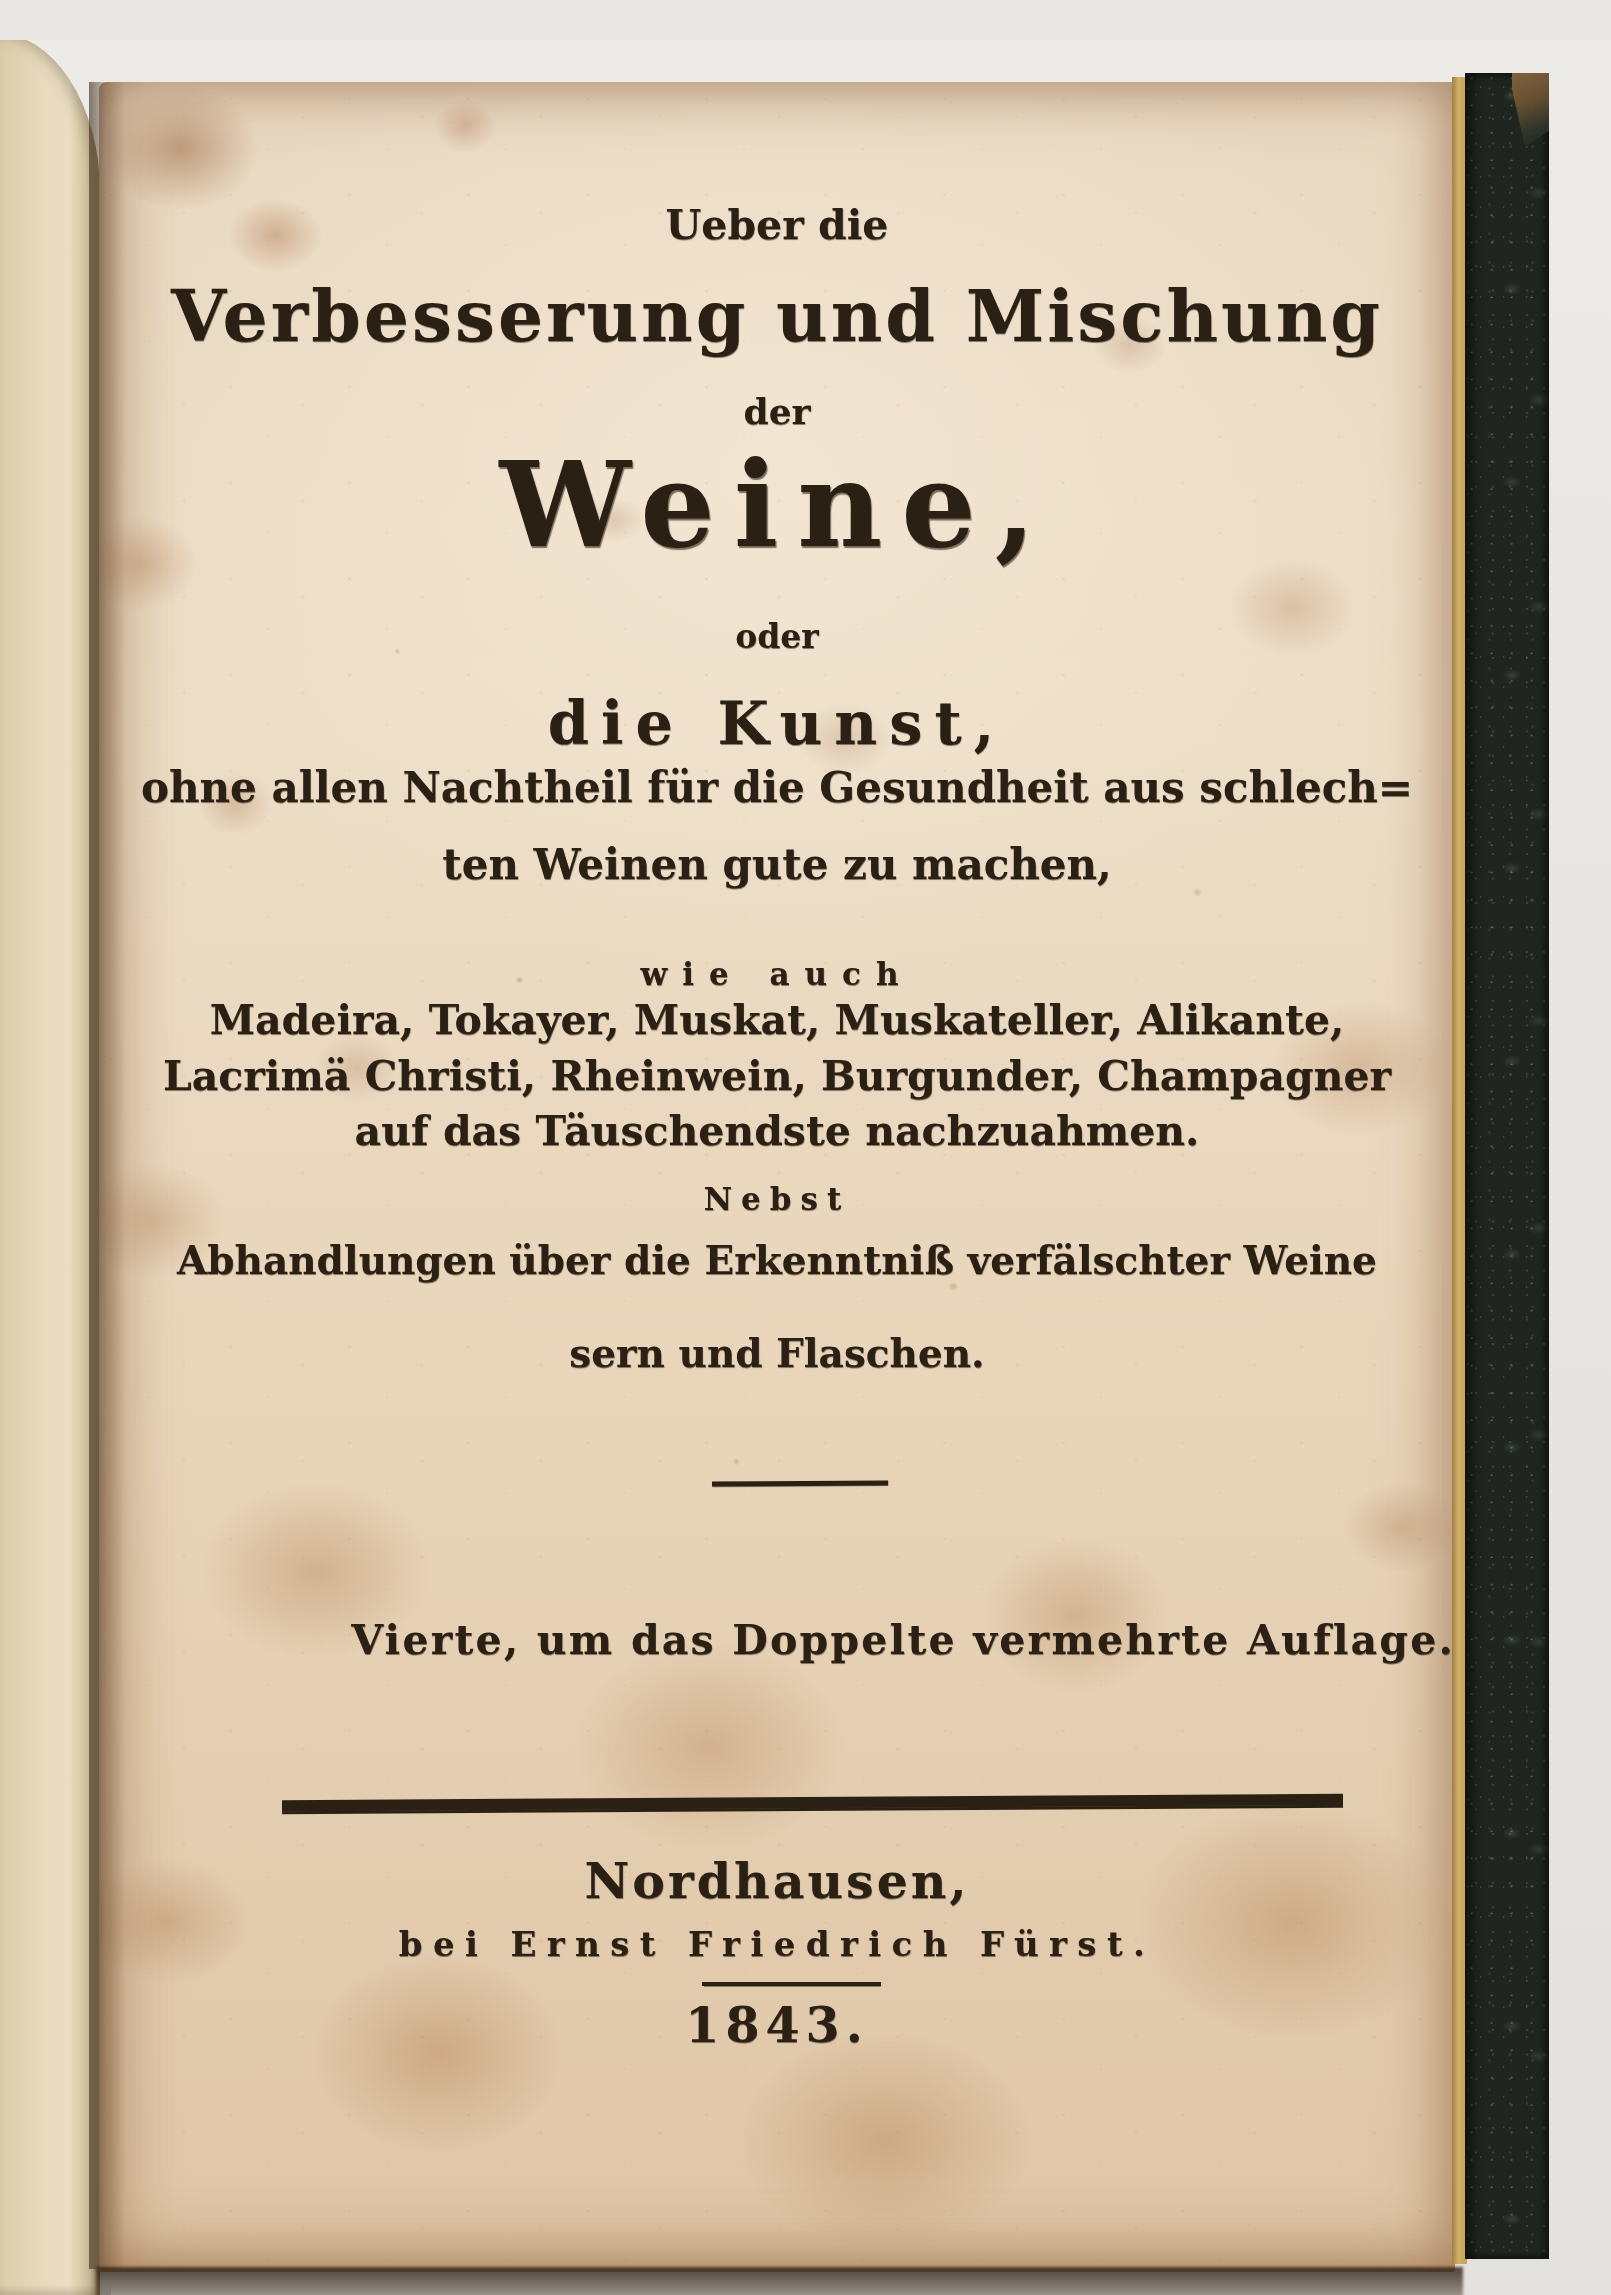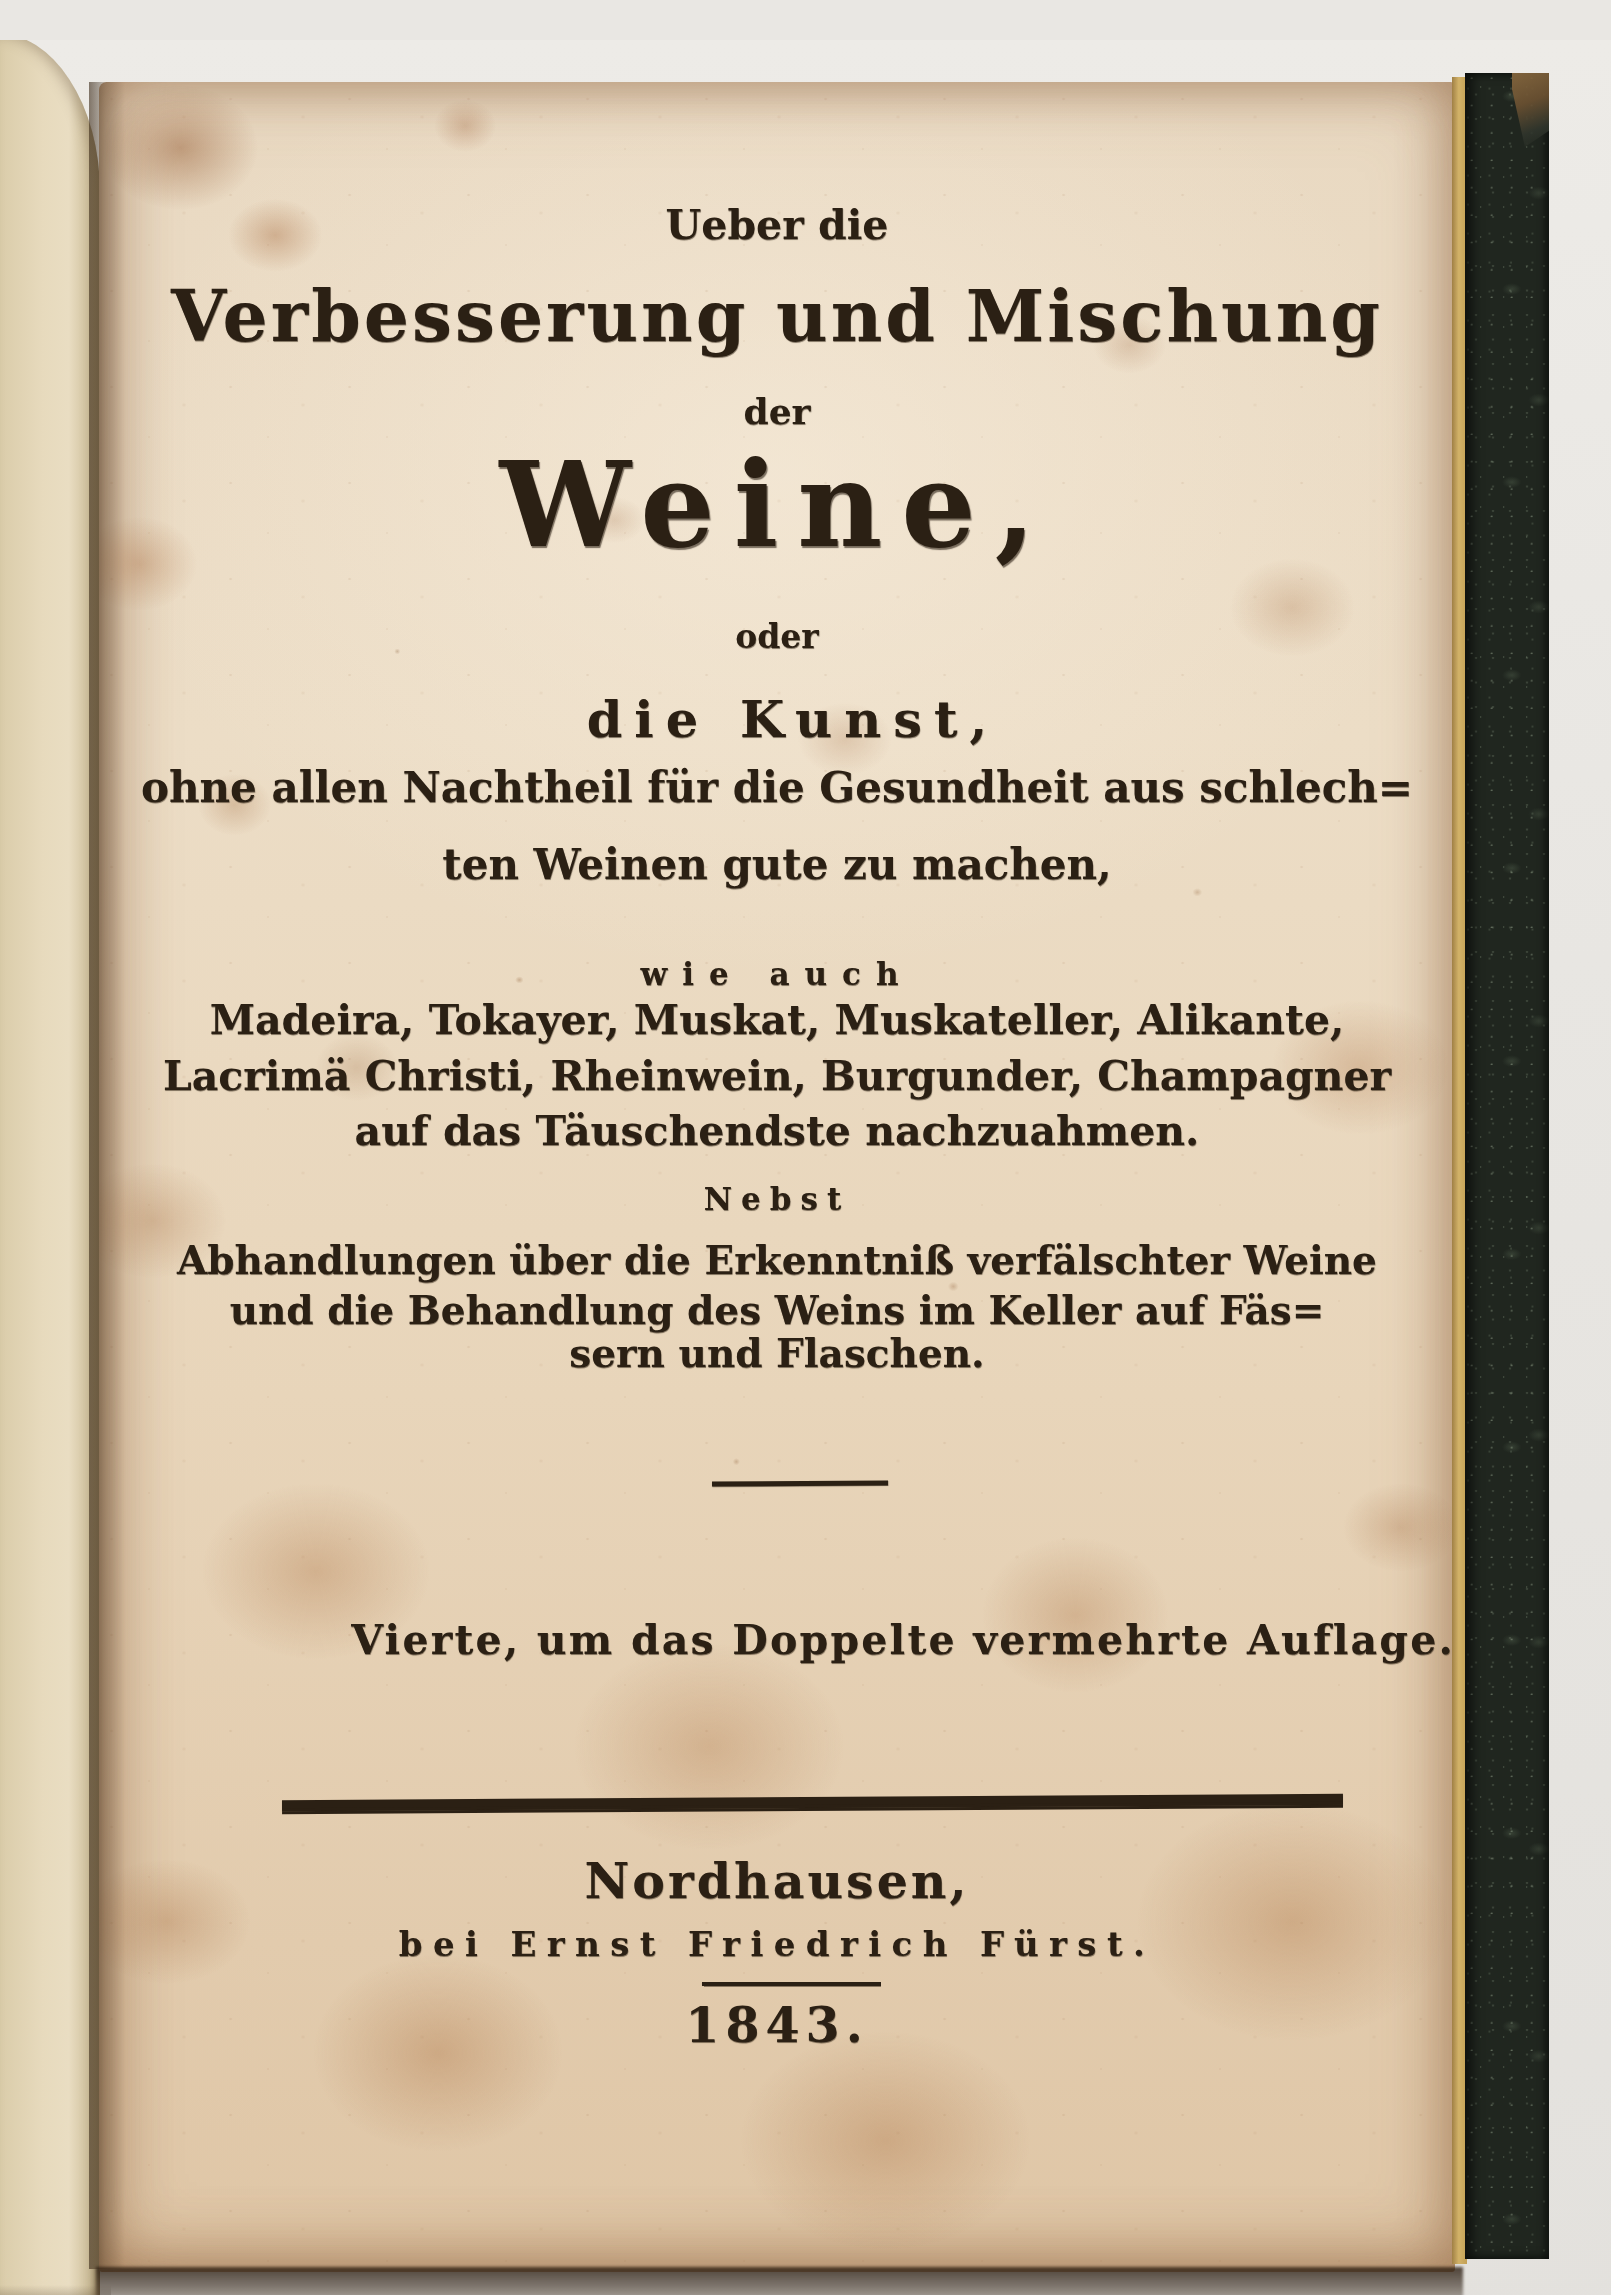--- a/index.html
+++ b/index.html
@@ -59,21 +59,21 @@
       background-size:119px 96px;}
 
   
   .tp-text{position:absolute;left:0;width:100%;text-align:center;color:#2b2014;
            text-shadow:0.4px 0.6px 0.7px rgba(46,32,18,.55);white-space:nowrap;line-height:1;}
   .t-half     {top:123px;font-size:41px;font-weight:600;}
   .t-main     {top:199px;font-size:71px;font-weight:700;letter-spacing:3px;}
   .t-der      {top:311px;font-size:36px;font-weight:600;}
   .t-weine    {top:365px;font-size:117px;font-weight:700;letter-spacing:19px;text-shadow:1.1px 1.5px 1.1px rgba(40,28,16,.6);}
   .t-oder     {top:538px;font-size:33px;font-weight:600;}
-  .t-kunst    {top:612px;font-size:51px;font-weight:700;letter-spacing:12px;padding-left:16px;}
+  .t-kunst    {top:612px;font-size:59px;font-weight:700;letter-spacing:12px;}
   .t-desc1    {top:685px;font-size:42px;font-weight:600;text-align:center;}
   .t-desc2    {top:762px;font-size:42px;font-weight:600;}
   .t-wieauch  {top:877px;font-size:31px;font-weight:600;letter-spacing:15px;}
   .t-wines1   {top:918px;font-size:41px;font-weight:700;}
   .t-wines2   {top:974px;font-size:41px;font-weight:700;}
   .t-wines3   {top:1029px;font-size:41px;font-weight:700;}
   .t-nebst    {top:1102px;font-size:31px;font-weight:600;letter-spacing:9px;}
   .t-abh1     {top:1159px;font-size:39px;font-weight:700;}
   .t-abh2     {top:1209px;font-size:39px;font-weight:700;}
   .t-abh3     {top:1252px;font-size:39px;font-weight:700;}
@@ -136,21 +136,20 @@
     <div class="tp-text t-oder">oder</div>
     <div class="tp-text t-kunst">die Kunst,</div>
     <div class="tp-text t-desc1">ohne allen Nachtheil für die Gesundheit aus schlech=</div>
     <div class="tp-text t-desc2">ten Weinen gute zu machen,</div>
     <div class="tp-text t-wieauch">wie auch</div>
     <div class="tp-text t-wines1">Madeira, Tokayer, Muskat, Muskateller, Alikante,</div>
     <div class="tp-text t-wines2">Lacrimä Christi, Rheinwein, Burgunder, Champagner</div>
     <div class="tp-text t-wines3">auf das Täuschendste nachzuahmen.</div>
     <div class="tp-text t-nebst">Nebst</div>
     <div class="tp-text t-abh1">Abhandlungen über die Erkenntniß verfälschter Weine</div>
-    <div class="tp-text t-abh2">und die Behandlung des Weins im Keller auf Fäs=</div>
     <div class="tp-text t-abh3">sern und Flaschen.</div>
 
     <div class="rule rule-short1"></div>
 
     <div class="tp-text t-edition">Vierte, um das Doppelte vermehrte Auflage.</div>
 
     <div class="rule-double"></div>
 
     <div class="tp-text t-city">Nordhausen,</div>
     <div class="tp-text t-publisher">bei Ernst Friedrich Fürst.</div>

